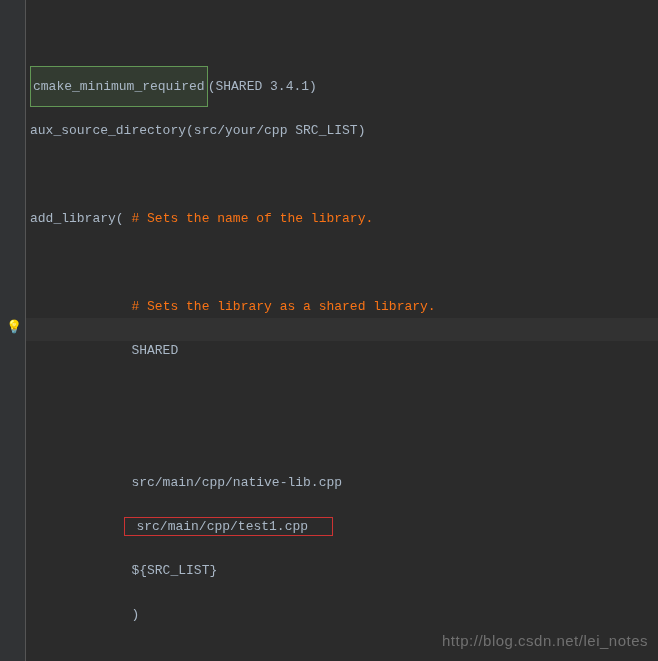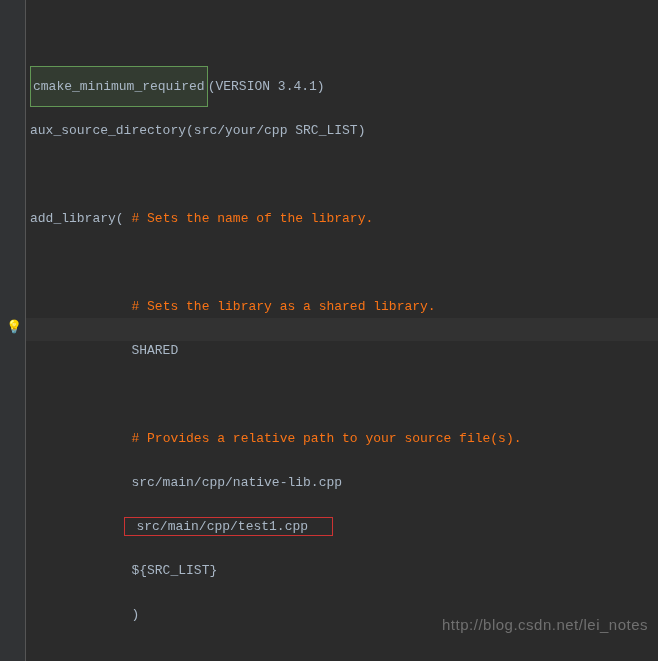--- a/index.html
+++ b/index.html
@@ -63,21 +63,21 @@
       position: absolute;
       left: 26px;
       right: 0;
       background-color: #323232;
       height: 23px;
       top: 318px;
       z-index: 0;
     }
     .watermark {
       position: absolute;
-      bottom: 28px;
+      bottom: 12px;
       right: 10px;
       color: #707070;
       font-size: 15px;
       font-family: Arial, sans-serif;
       letter-spacing: 0.5px;
     }
     .code-content {
       position: relative;
       z-index: 1;
     }
@@ -85,29 +85,29 @@
 </head>
 <body>
 
 <div class="editor-container">
   <div class="gutter">
     <span class="bulb-icon">💡</span>
   </div>
   <div class="highlight-section"></div>
   <div class="code-area">
     <div class="code-content">
-<div class="code-line"><span class="highlight-box-green">cmake_minimum_required</span><span>(VERSION 3.4.1)</span></div>
+<div class="code-line"><span class="highlight-box-green">cmake_minimum_required</span><span>(SHARED 3.4.1)</span></div>
 <div class="code-line">aux_source_directory(src/your/cpp SRC_LIST)</div>
 <div class="code-line"></div>
 <div class="code-line"><span>add_library( </span><span class="comment"># Sets the name of the library.</span></div>
 <div class="code-line"></div>
 <div class="code-line"><span>             </span><span class="comment"># Sets the library as a shared library.</span></div>
 <div class="code-line">             SHARED</div>
 <div class="code-line"></div>
-<div class="code-line"><span>             </span><span class="comment"># Provides a relative path to your source file(s).</span></div>
+<div class="code-line"><span>             </span></div>
 <div class="code-line">             src/main/cpp/native-lib.cpp</div>
 <div class="code-line"><span>            </span><span class="highlight-box-red"> src/main/cpp/test1.cpp </span></div>
 <div class="code-line">             ${SRC_LIST}</div>
 <div class="code-line">             )</div>
 
 
 
 
 
 

